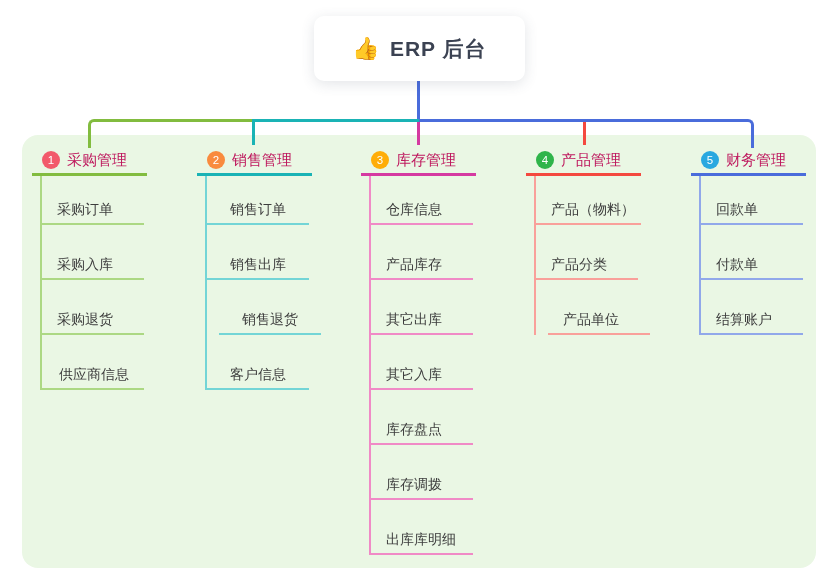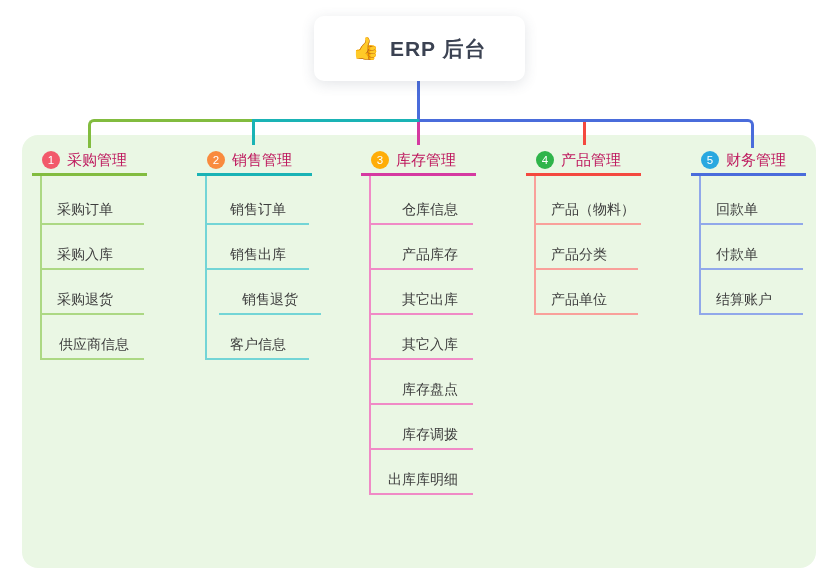--- a/index.html
+++ b/index.html
@@ -32,21 +32,21 @@
 
   
   .branch{position:absolute;top:147px;width:115px;}
   .b1{left:32px;} .b2{left:197px;} .b3{left:361px;} .b4{left:526px;} .b5{left:691px;}
   .branch-head{height:26px;display:flex;align-items:center;gap:7px;
                padding-left:10px;border-bottom:3px solid;}
   .badge{width:18px;height:18px;border-radius:50%;color:#fff;font-size:11.5px;
          display:flex;align-items:center;justify-content:center;flex:0 0 18px;}
   .branch-label{font-size:15px;font-weight:400;color:#be185d;white-space:nowrap;}
   .children{margin-left:8px;border-left:2px solid;}
-  .child{height:45px;display:flex;align-items:flex-end;}
+  .child{height:55px;display:flex;align-items:flex-end;}
   .child:first-child{height:49px;}
   .child-label{display:inline-block;min-width:72px;padding:0 15px 5px 15px;
                border-bottom:2px solid;font-size:14px;color:#3d3d3d;
                white-space:nowrap;line-height:1.2;}
 </style>
 </head>
 <body>
 
 <div class="canvas">
 
@@ -105,21 +105,21 @@
         <span class="child-label" style="border-bottom-color: rgb(115, 213, 214);">客户信息</span>
         </div>
     </div>
   </div>
 
   <div class="branch b3">
     <div class="branch-head" style="border-bottom-color: rgb(213, 58, 161);">
       <span class="badge" style="background: rgb(255, 173, 8);">3</span>
       <span class="branch-label">库存管理</span>
     </div>
-    <div class="children" style="border-left-color: rgb(240, 138, 198); text-align: right;">
+    <div class="children" style="border-left-color: rgb(240, 138, 198);">
       <div class="child">
         <span class="child-label" style="border-bottom-color: rgb(240, 138, 198);">仓库信息</span>
         </div>
       <div class="child">
         <span class="child-label" style="border-bottom-color: rgb(240, 138, 198);">产品库存</span>
         </div>
       <div class="child">
         <span class="child-label" style="border-bottom-color: rgb(240, 138, 198);">其它出库</span>
         </div>
       <div class="child">
@@ -143,21 +143,21 @@
       <span class="branch-label">产品管理</span>
     </div>
     <div class="children" style="border-left-color: rgb(249, 160, 154);">
       <div class="child">
         <span class="child-label" style="border-bottom-color: rgb(249, 160, 154);">产品（物料）</span>
         </div>
       <div class="child">
         <span class="child-label" style="border-bottom-color: rgb(249, 160, 154);">产品分类</span>
         </div>
       <div class="child">
-        <span class="child-label" style="border-bottom-color: rgb(249, 160, 154);">产品单位</span>
+        <span class="child-label" style="border-bottom-color: rgb(249, 160, 154); margin-left: 12px;">产品单位</span>
         </div>
     </div>
   </div>
 
   <div class="branch b5">
     <div class="branch-head" style="border-bottom-color: rgb(74, 108, 219);">
       <span class="badge" style="background: rgb(41, 168, 224);">5</span>
       <span class="branch-label">财务管理</span>
     </div>
     <div class="children" style="border-left-color: rgb(145, 168, 234);">

